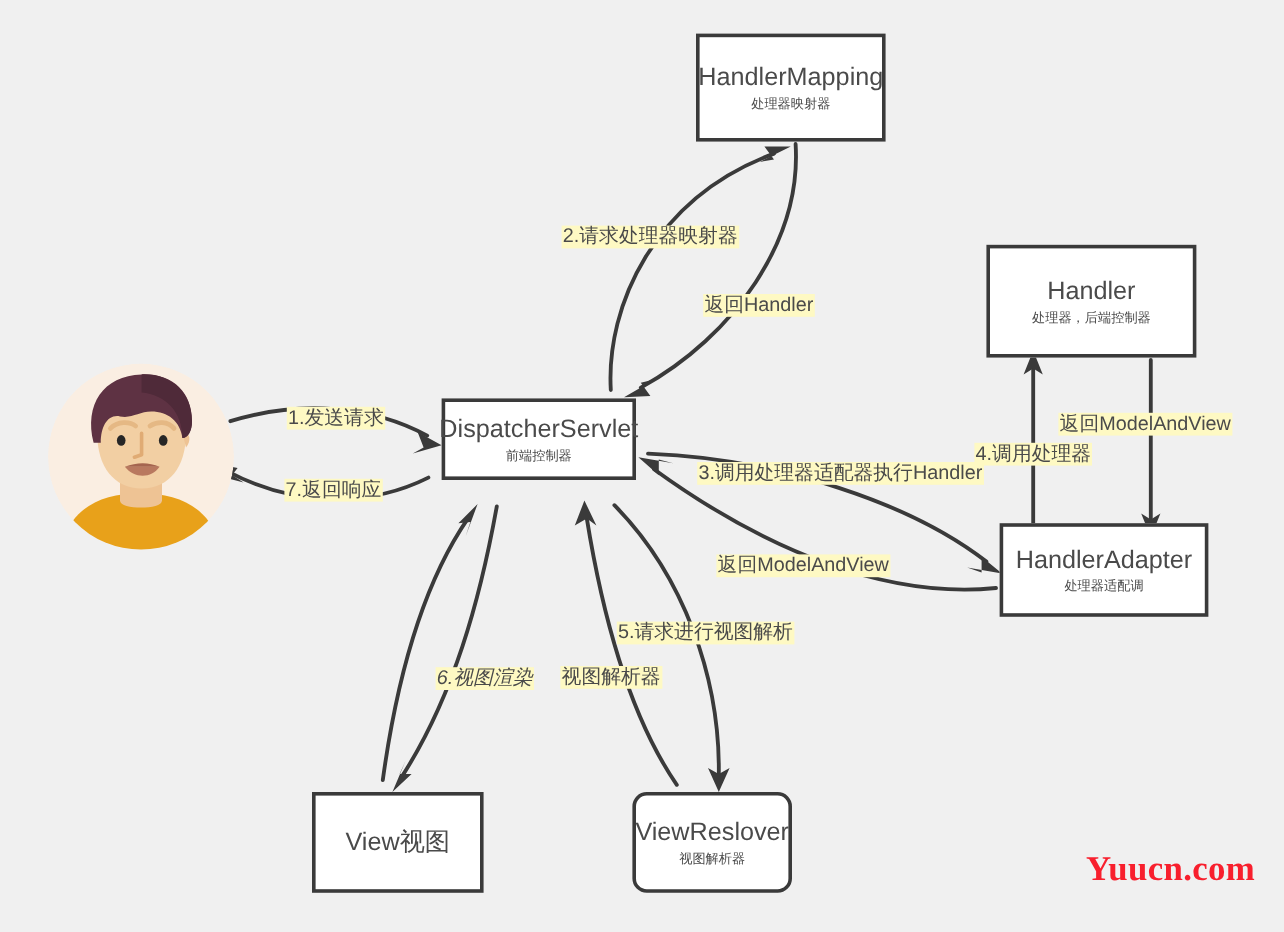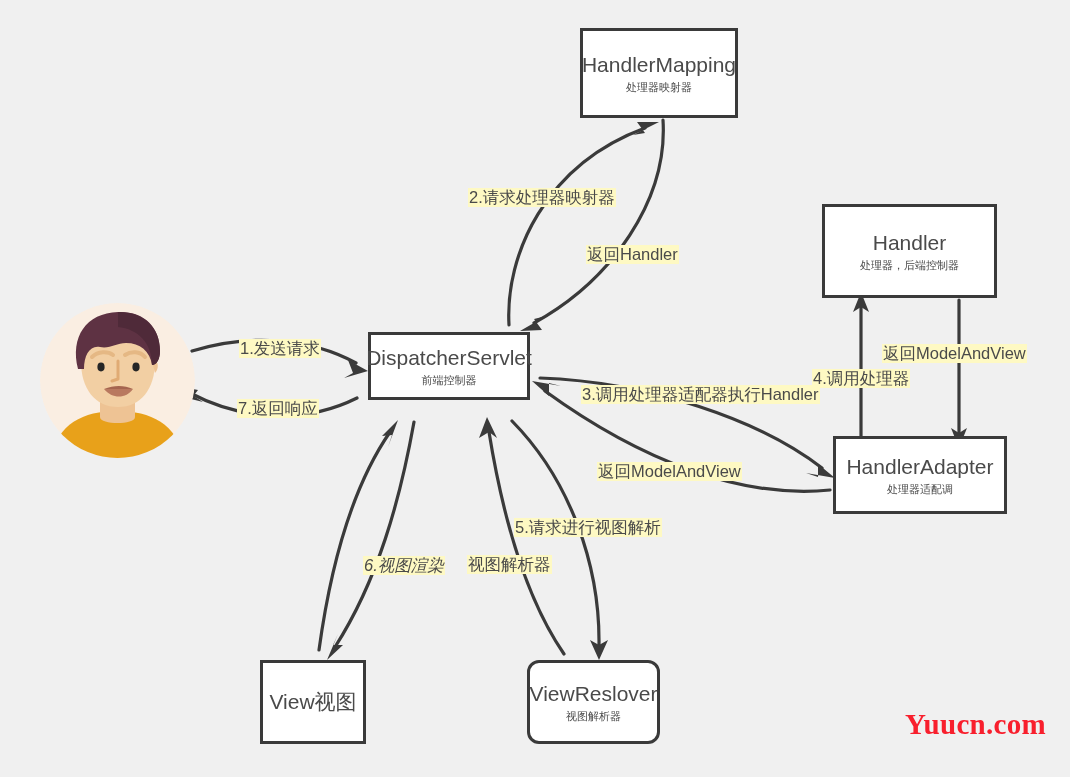--- a/index.html
+++ b/index.html
@@ -128,21 +128,21 @@
 <div class="node" style="left:368px;top:332px;width:162px;height:68px;">
   <span class="t1">DispatcherServlet</span>
   <span class="t2">前端控制器</span>
 </div>
 
 <div class="node" style="left:833px;top:436px;width:174px;height:78px;">
   <span class="t1">HandlerAdapter</span>
   <span class="t2">处理器适配调</span>
 </div>
 
-<div class="node" style="left:260px;top:660px;width:106px;height:84px;">
+<div class="node" style="left:260px;top:660px;width:143px;height:84px;">
   <span class="t1">View视图</span>
 </div>
 
 <div class="node" style="left:527px;top:660px;width:133px;height:84px;border-radius:12px;">
   <span class="t1">ViewReslover</span>
   <span class="t2">视图解析器</span>
 </div>
 
 <div class="edge-label" style="left:239px;top:339px;">1.发送请求</div>
 <div class="edge-label" style="left:237px;top:399px;">7.返回响应</div>

